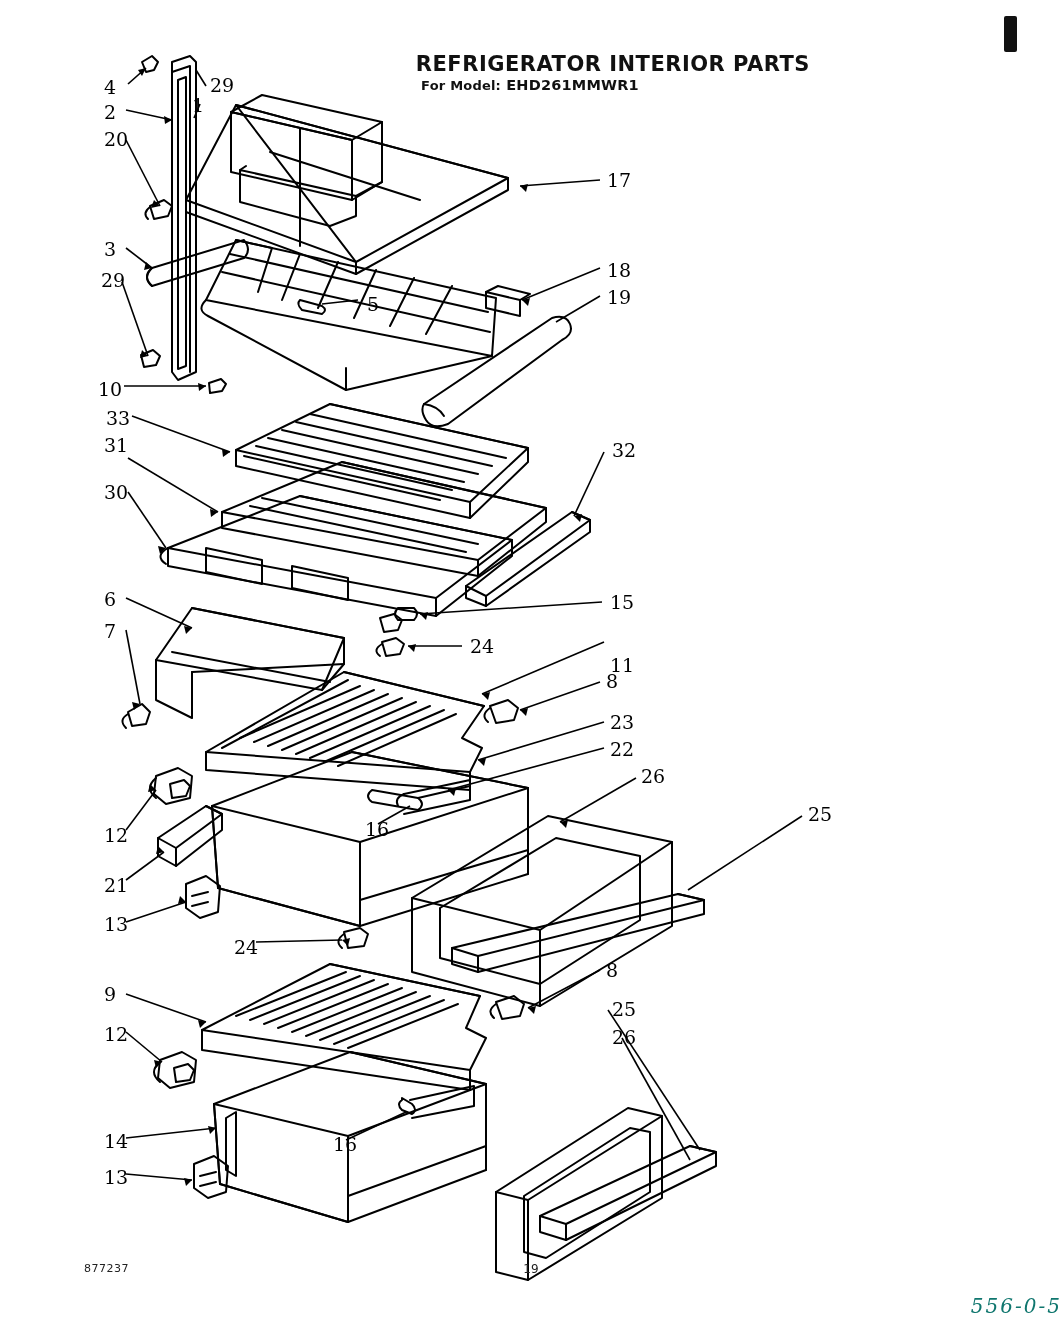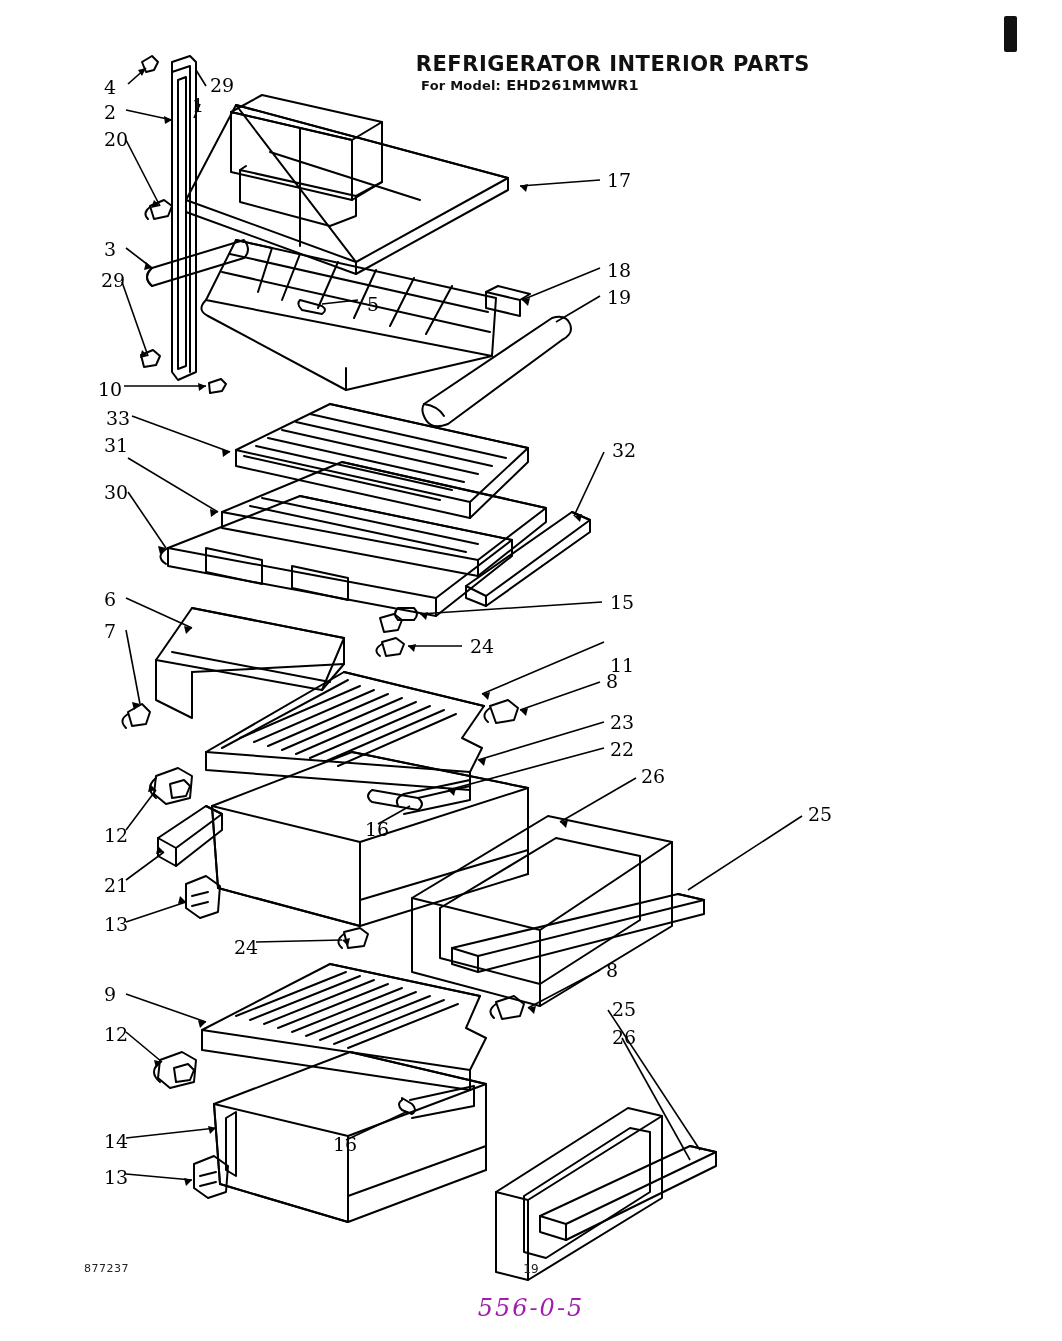--- a/index.html
+++ b/index.html
@@ -65,26 +65,26 @@
     text-align: center;
     font-family: "DejaVu Sans", sans-serif;
     font-size: 12px;
     color: #222;
   }
   #footer-code {
     position: absolute;
     left: 0;
     top: 1294px;
     width: 1062px;
-    text-align: center;
+    text-align: right;
     font-family: "DejaVu Serif", serif;
-    font-size: 24px;
+    font-size: 20px;
     font-style: italic;
     letter-spacing: 2px;
-    color: #a21caf;
+    color: #0f766e;
   }
   
   #binder-mark {
     position: absolute;
     left: 1004px;
     top: 16px;
     width: 13px;
     height: 36px;
     background: #111;
     border-radius: 2px;

